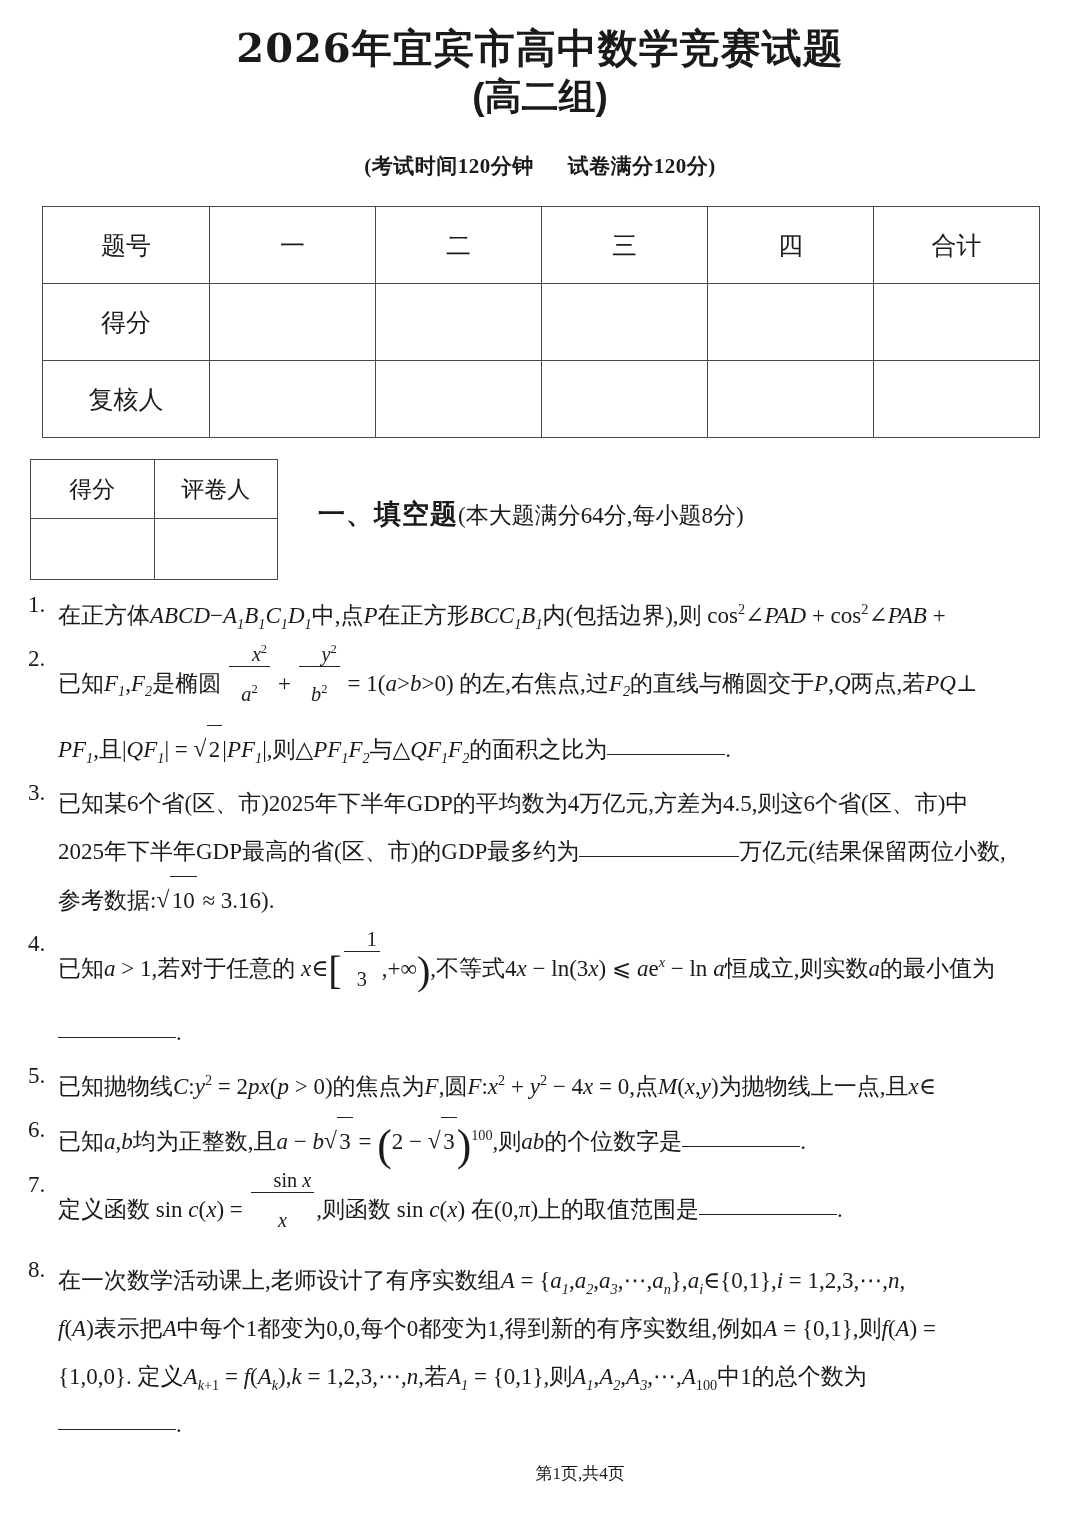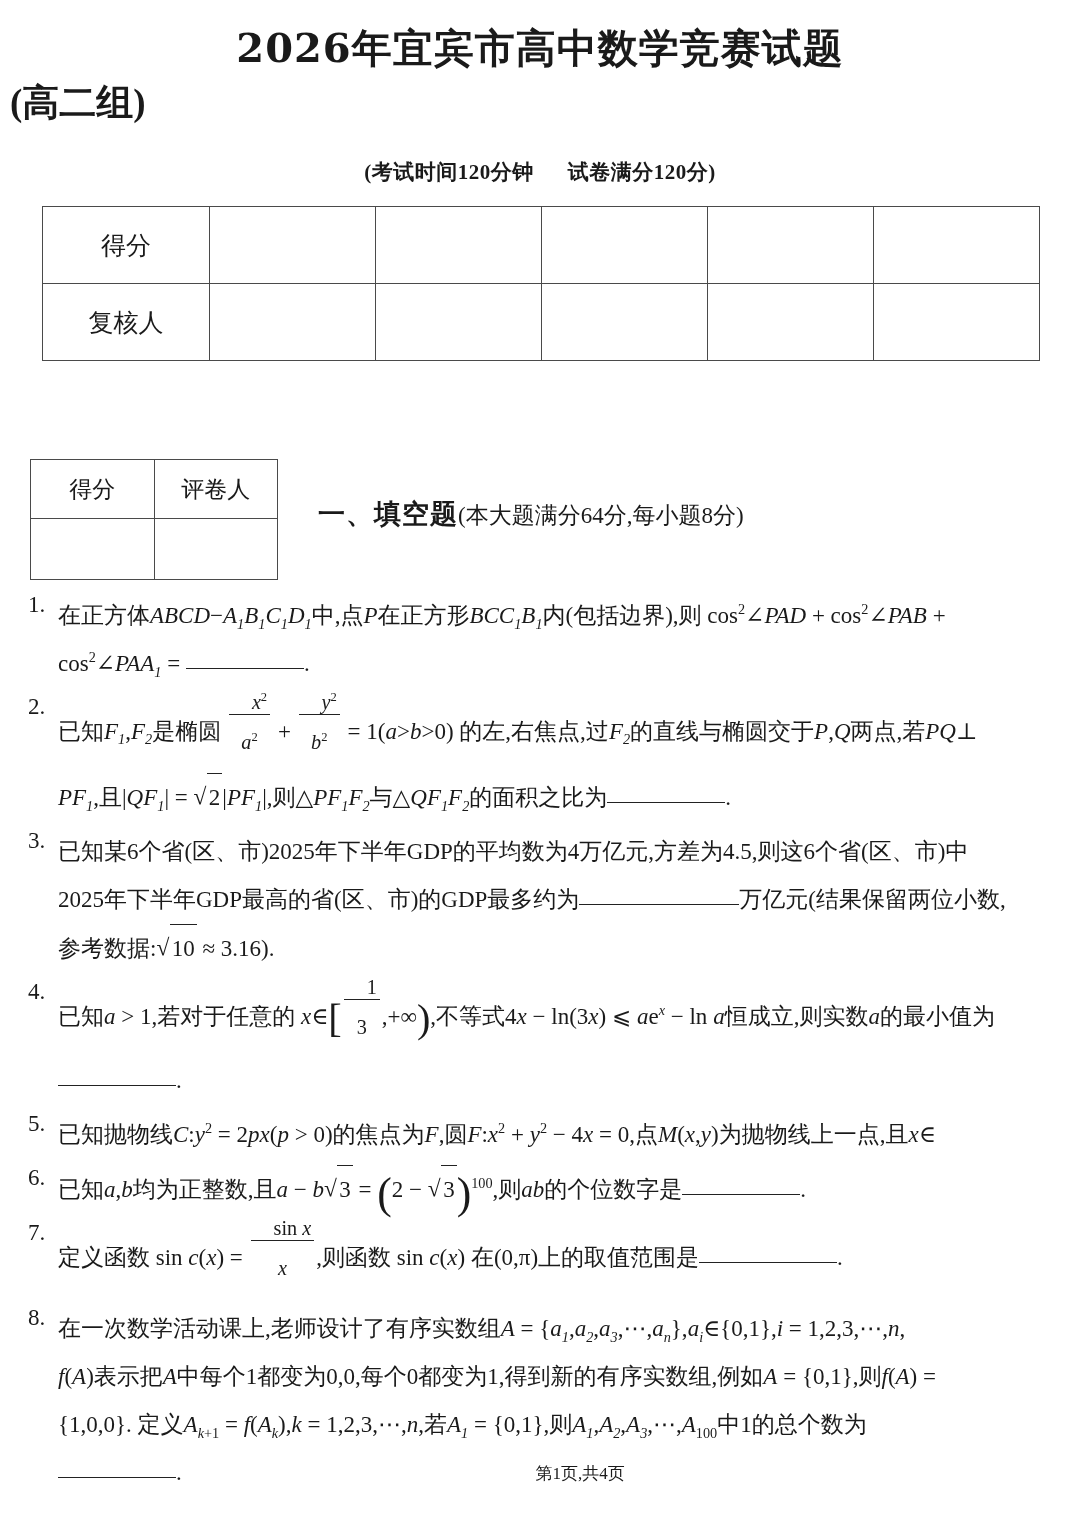--- a/index.html
+++ b/index.html
@@ -28,26 +28,26 @@
     text-align: center;
     font-size: 40px;
     font-weight: bold;
     letter-spacing: 1px;
     margin: 0;
     padding-top: 24px;
     line-height: 1.18;
     font-family: "DejaVu Serif", "Liberation Serif", serif;
   }
   .title-sub {
-    text-align: left;
+    text-align: center;
     font-size: 37px;
     font-weight: bold;
-    margin: 10px;
+    margin: 4px;
     line-height: 1.2;
-    font-family: Liberation Serif, serif;
+    font-family: Liberation Sans, sans-serif;
   }
   .title-note {
     text-align: center;
     font-size: 21px;
     font-weight: bold;
     margin: 12px;
     padding-top: 20px;
     letter-spacing: 0.5px;
   }
   .title-note .gap { display: inline-block; width: 34px; }
@@ -191,20 +191,28 @@
 
   <h1 class="title-main">2026年宜宾市高中数学竞赛试题</h1>
   <h2 class="title-sub">(高二组)</h2>
   <div class="title-note">
     <span>(考试时间120分钟</span><span class="gap"></span><span>试卷满分120分)</span>
   </div>
 
   <table class="score-table">
     <tbody>
       <tr>
+        <td class="label">题号</td>
+        <td>一</td>
+        <td>二</td>
+        <td>三</td>
+        <td>四</td>
+        <td>合计</td>
+      </tr>
+      <tr>
         <td class="label">得分</td>
         <td></td>
         <td></td>
         <td></td>
         <td></td>
         <td></td>
       </tr>
       <tr>
         <td class="label">复核人</td>
         <td></td>
@@ -232,21 +240,20 @@
   <div class="section-head">
     <span class="strong">一、填空题</span><span class="paren">(本大题满分64分,每小题8分)</span>
   </div>
 
   <div class="questions">
 
     <div class="q">
       <span class="num">1.</span>
       <div class="body">
         <span class="ln">在正方体<span class="it">ABCD</span>−<span class="it">A</span><span class="sub it">1</span><span class="it">B</span><span class="sub it">1</span><span class="it">C</span><span class="sub it">1</span><span class="it">D</span><span class="sub it">1</span>中,点<span class="it">P</span>在正方形<span class="it">BCC</span><span class="sub it">1</span><span class="it">B</span><span class="sub it">1</span>内(包括边界),则 cos<span class="sup">2</span>∠<span class="it">PAD</span> + cos<span class="sup">2</span>∠<span class="it">PAB</span> +</span>
-        <span class="ln">cos<span class="sup">2</span>∠<span class="it">PAA</span><span class="sub it">1</span> = <span class="blank-s"></span>.</span>
       </div>
     </div>
 
     <div class="q">
       <span class="num">2.</span>
       <div class="body">
         <span class="ln">已知<span class="it">F</span><span class="sub it">1</span>,<span class="it">F</span><span class="sub it">2</span>是椭圆 <span class="frac"><span class="n"><span class="it">x</span><span class="sup">2</span></span><span class="d"><span class="it">a</span><span class="sup">2</span></span></span> + <span class="frac"><span class="n"><span class="it">y</span><span class="sup">2</span></span><span class="d"><span class="it">b</span><span class="sup">2</span></span></span> = 1(<span class="it">a</span>&gt;<span class="it">b</span>&gt;0) 的左,右焦点,过<span class="it">F</span><span class="sub it">2</span>的直线与椭圆交于<span class="it">P</span>,<span class="it">Q</span>两点,若<span class="it">PQ</span>⊥</span>
         <span class="ln"><span class="it">PF</span><span class="sub it">1</span>,且|<span class="it">QF</span><span class="sub it">1</span>| = <span class="rad"><span>2</span></span>|<span class="it">PF</span><span class="sub it">1</span>|,则△<span class="it">PF</span><span class="sub it">1</span><span class="it">F</span><span class="sub it">2</span>与△<span class="it">QF</span><span class="sub it">1</span><span class="it">F</span><span class="sub it">2</span>的面积之比为<span class="blank-s"></span>.</span>
       </div>
     </div>

